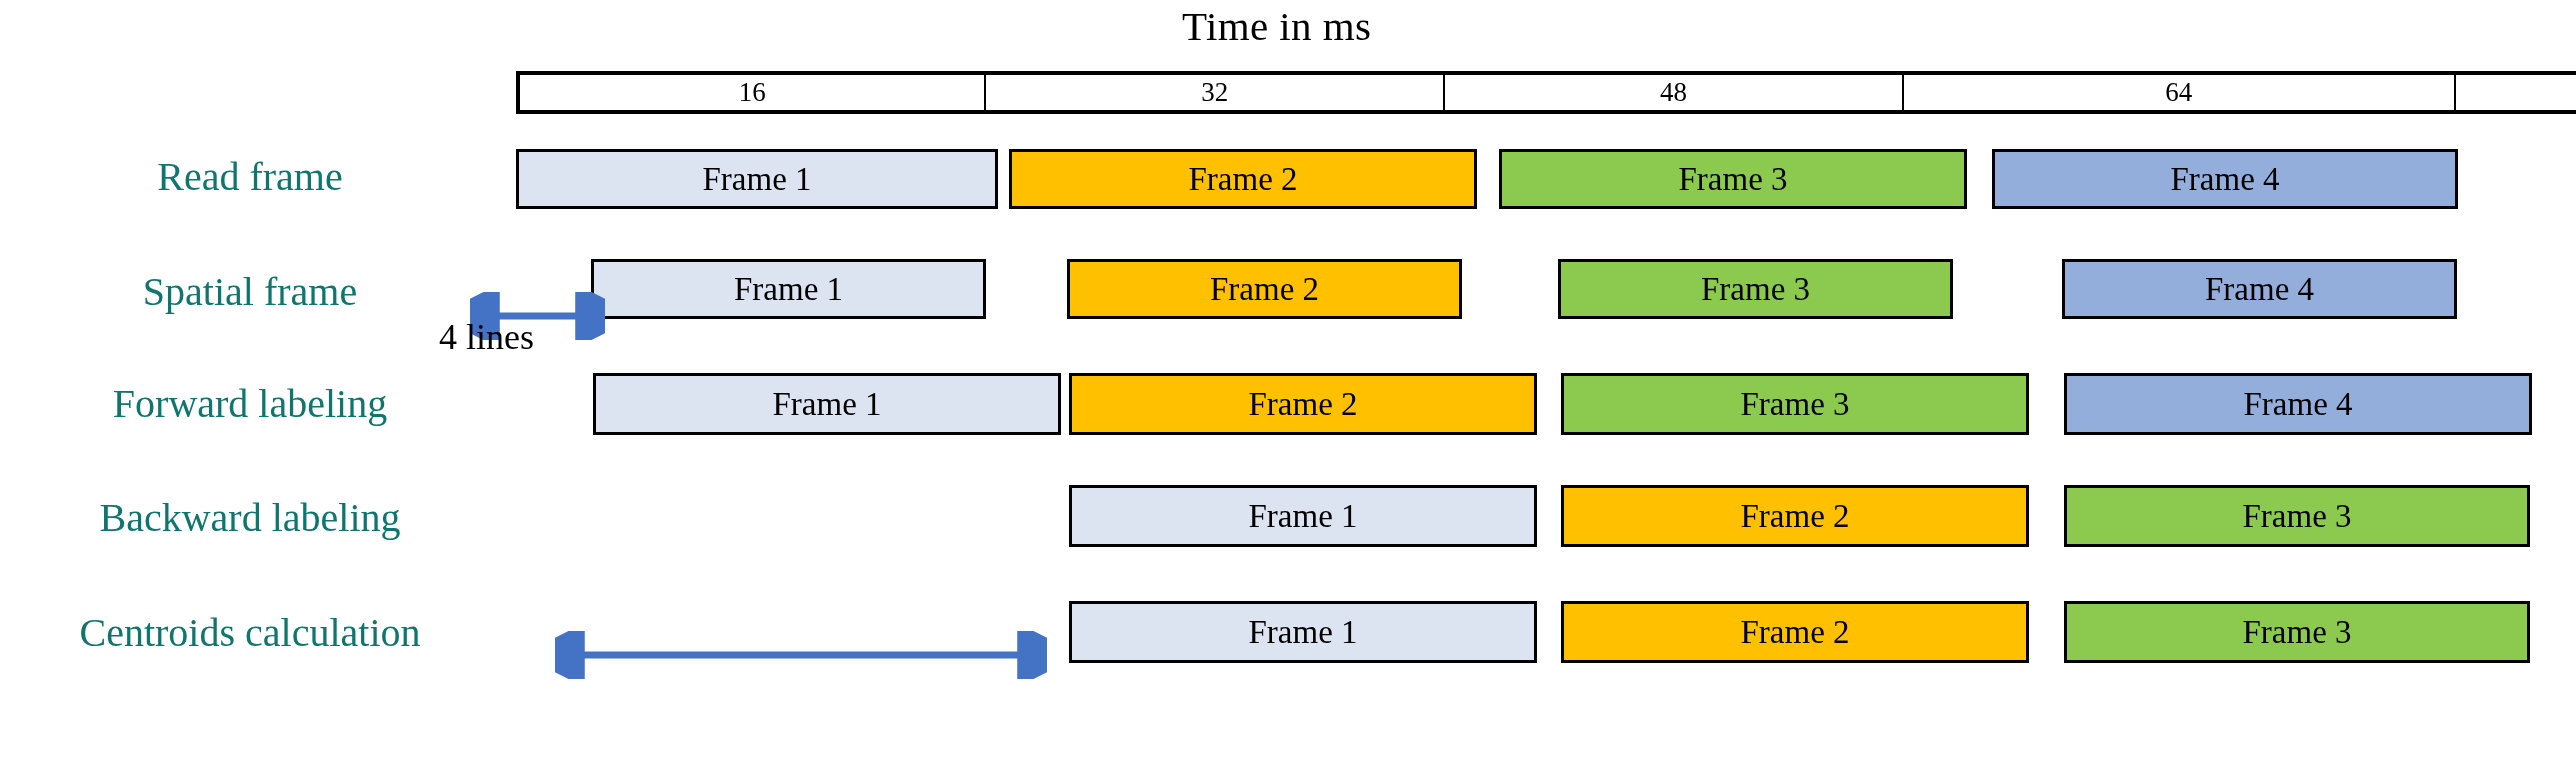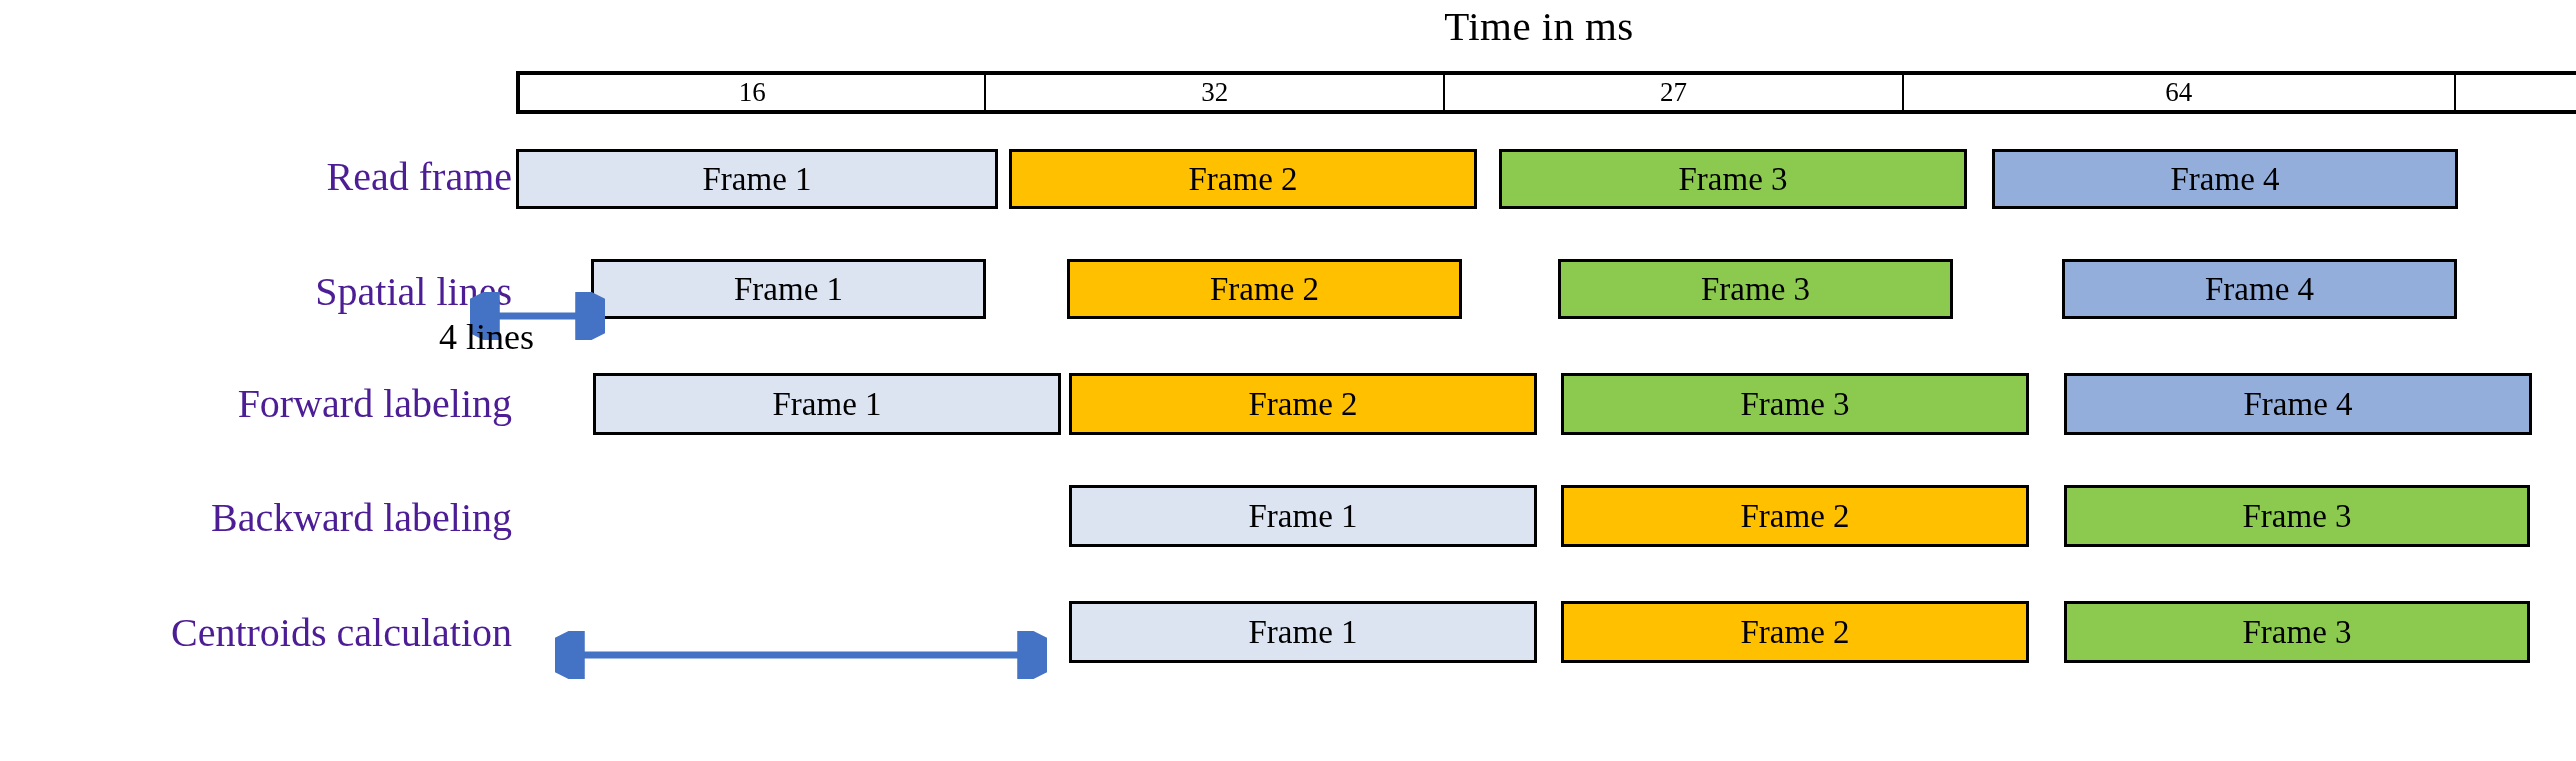--- a/index.html
+++ b/index.html
@@ -18,21 +18,20 @@
     background: #ffffff;
     overflow: hidden;
   }
 
   
   #chart-title {
     position: absolute;
     left: 1182px;
     top: 1.6px;
     width: 714px;
-    text-align: center;
     font-size: 41px;
     line-height: 48px;
     letter-spacing: 0.4px;
     white-space: nowrap;
   }
 
   
   #timeline-axis {
     position: absolute;
     left: 516px;
@@ -52,27 +51,27 @@
     font-size: 27px;
     line-height: 27px;
     color: #000000;
     background: #ffffff;
   }
   .axis-cell:last-child { border-right: none; }
 
   
   .row-label {
     position: absolute;
-    left: 12px;
+    left: 0;
     width: 500px;
-    text-align: right;
+    text-align: center;
     font-size: 40px;
     line-height: 44px;
     white-space: nowrap;
-    color: #4c1d95;
+    color: #0f766e;
   }
 
   
   .frame-bar {
     position: absolute;
     box-sizing: border-box;
     border: 3.2px solid #000000;
     display: flex;
     align-items: center;
     justify-content: center;
@@ -98,28 +97,28 @@
 </head>
 <body>
 
 <div id="stage">
 
   <div id="chart-title">Time in ms</div>
 
   <div id="timeline-axis" style="width: 2078px;">
       <div class="axis-cell" style="width: 490px;">16</div>
       <div class="axis-cell" style="width: 482px;">32</div>
-      <div class="axis-cell" style="width: 482px;">27</div>
+      <div class="axis-cell" style="width: 482px;">48</div>
       <div class="axis-cell" style="width: 580px;">64</div>
       <div class="axis-cell" style="width: 141px;"></div>
     </div>
 
   <div id="row-labels">
       <div class="row-label" style="top: 155px;">Read frame</div>
-      <div class="row-label" style="top: 270px;">Spatial lines</div>
+      <div class="row-label" style="top: 270px;">Spatial frame</div>
       <div class="row-label" style="top: 382px;">Forward labeling</div>
       <div class="row-label" style="top: 496px;">Backward labeling</div>
       <div class="row-label" style="top: 611px;">Centroids calculation</div>
     </div>
 
   <div id="bars-layer">
       <div class="frame-bar" style="left: 516px; width: 482px; top: 149px; height: 60px; background: rgb(220, 227, 241); border-color: rgb(0, 0, 0);">Frame 1</div>
       <div class="frame-bar" style="left: 1009px; width: 468px; top: 149px; height: 60px; background: rgb(255, 192, 0); border-color: rgb(0, 0, 0);">Frame 2</div>
       <div class="frame-bar" style="left: 1499px; width: 468px; top: 149px; height: 60px; background: rgb(140, 202, 79); border-color: rgb(0, 0, 0);">Frame 3</div>
       <div class="frame-bar" style="left: 1992px; width: 466px; top: 149px; height: 60px; background: rgb(147, 174, 219); border-color: rgb(0, 0, 0);">Frame 4</div>

